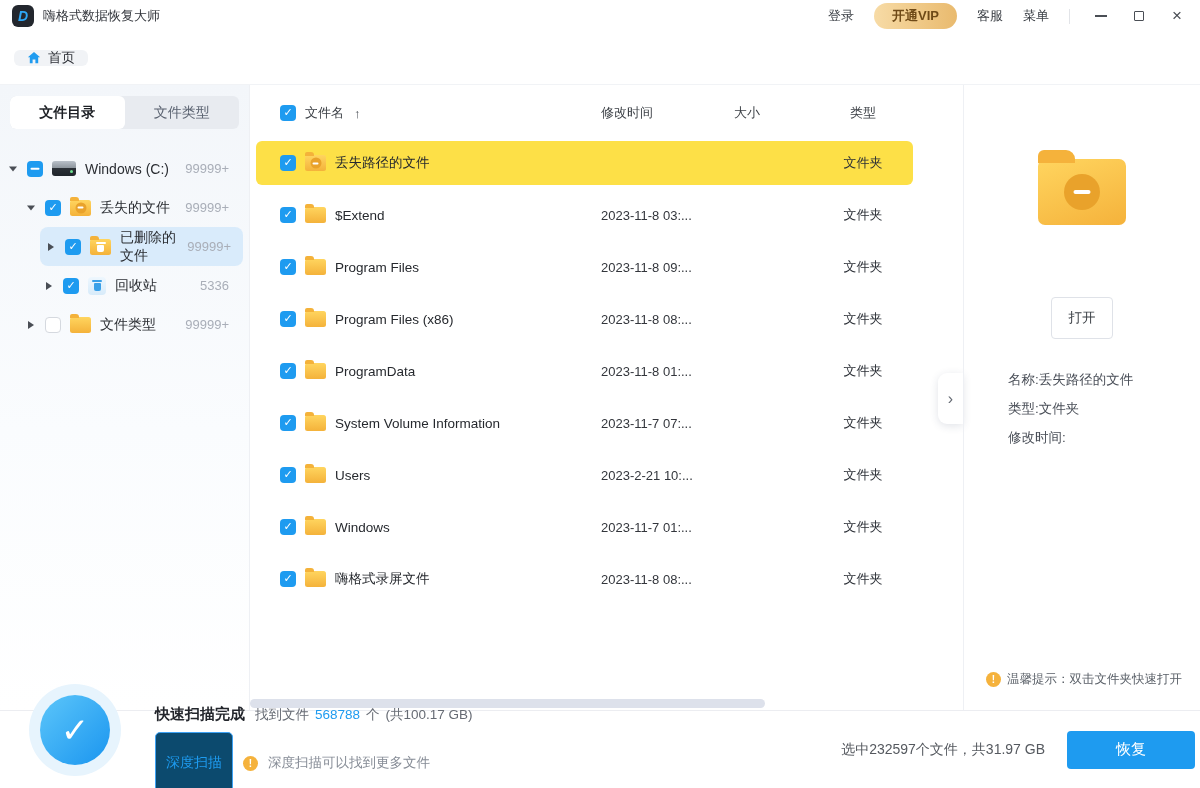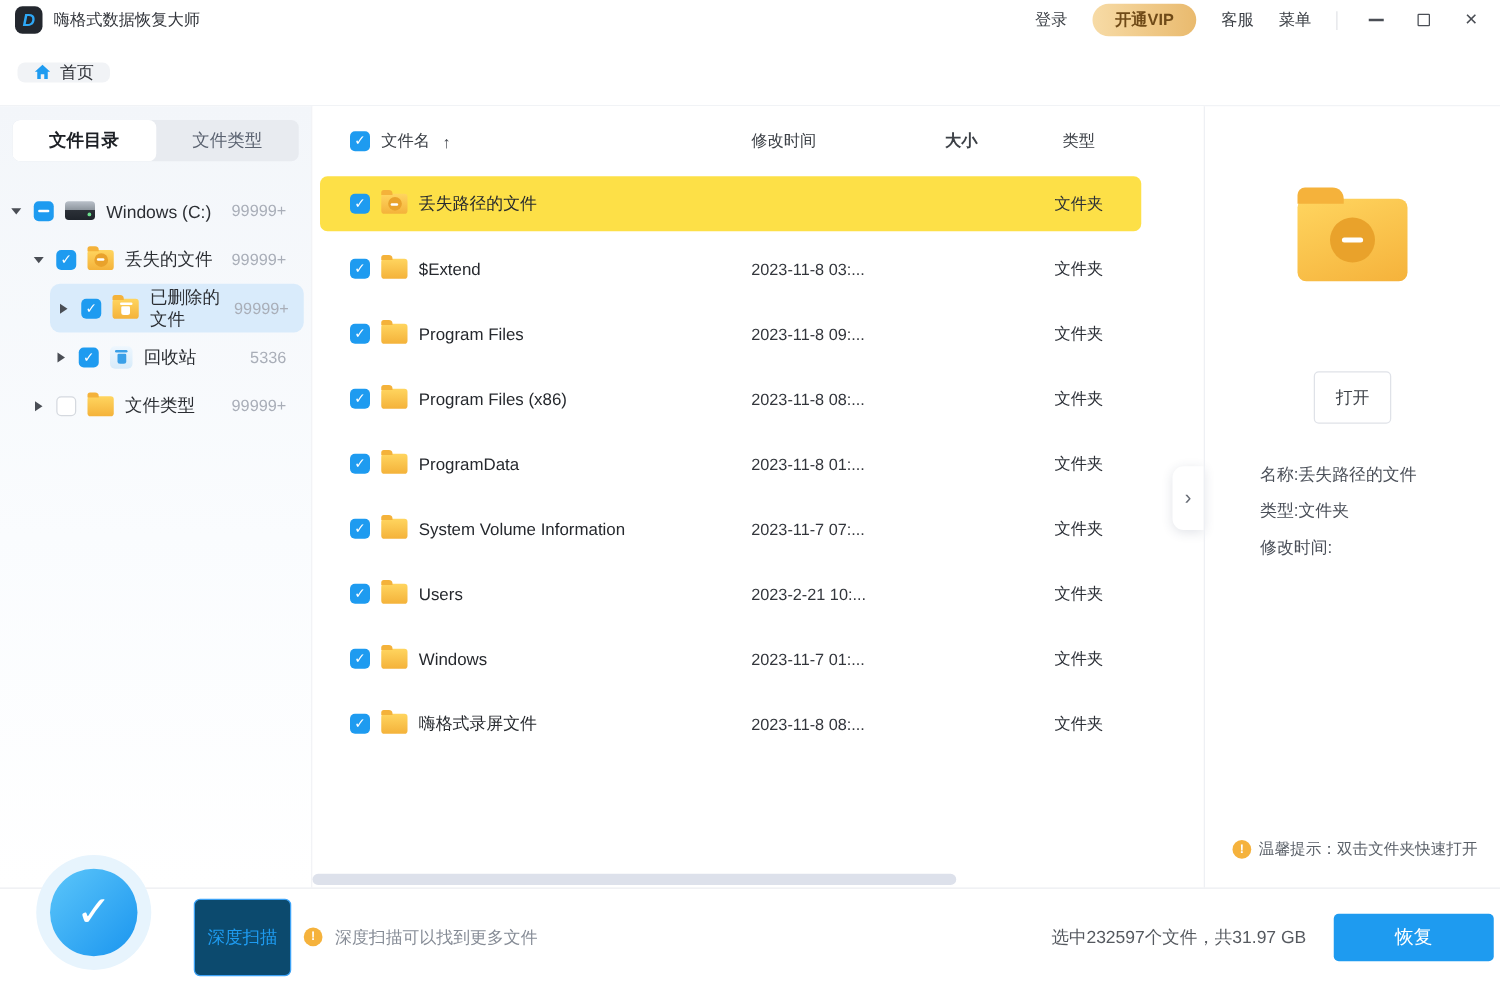--- a/index.html
+++ b/index.html
@@ -95,21 +95,21 @@
   [data-icon="drive"] .ficon .glyph { position:absolute; right:3px; bottom:3px; width:3px; height:3px; border-radius:50%;
     background:#6de08f; }
 
   
   .main { flex:1; min-width:0; position:relative; background:#fff; }
   .list-header { height:56px; display:flex; align-items:center; margin:0 50px 0 6px; padding-left:24px;
     font-size:13px; color:#3c4046; gap:9px; }
   .hdr-name { flex:1; display:flex; align-items:center; gap:8px; }
   .sort-arrow { font-size:13px; color:#4a4e55; margin-left:2px; }
   .col-date { width:140px; flex:none; padding-left:16px; }
-  .col-size { width:70px; flex:none; text-align:center;font-weight:bold; }
+  .col-size { width:70px; flex:none; text-align:left; }
   .col-type { width:100px; flex:none; text-align:center; }
   .list-row { height:44px; margin:0 50px 8px 6px; padding-left:24px; display:flex; align-items:center; gap:9px;
     font-size:13.5px; border-radius:6px; }
   .list-row[data-selected="true"] { background:#fde047; }
   .r-name { flex:1; color:#26292e; }
   .r-date { width:140px; flex:none; padding-left:16px; color:#33363c; font-size:13px; }
   .r-size { width:70px; flex:none; text-align:center; color:#33363c; font-size:13px; }
   .r-type { width:100px; flex:none; text-align:center; color:#2b2f36; font-size:13px; }
   .hscroll { position:absolute; left:0; bottom:2px; width:515px; height:9px; border-radius:5px; background:#dde1eb; }
   .collapse-handle { position:absolute; right:0; top:288px; width:25px; height:51px; background:#fff;
@@ -370,20 +370,27 @@
       <div class="panel-tip">
         <span class="warn-dot">!</span>
         <span>温馨提示：双击文件夹快速打开</span>
       </div>
     </div>
   </div>
 
   <div class="bottombar">
     <div class="check-badge">✓</div>
     <div class="scan-block">
+      <div class="scan-line1">
+        <span class="scan-title">快速扫描完成</span>
+        <span>找到文件</span>
+          <span class="found-count">568788</span>
+          <span>个</span>
+        <span>(共100.17 GB)</span>
+      </div>
       <div class="scan-line2">
         <button class="deep-btn">深度扫描</button>
         <span class="warn-dot">!</span>
         <span class="deep-tip">深度扫描可以找到更多文件</span>
       </div>
     </div>
     <div class="bb-right">
       <span class="sel-info">选中232597个文件，共31.97 GB</span>
       <button class="recover-btn">恢复</button>
     </div>

